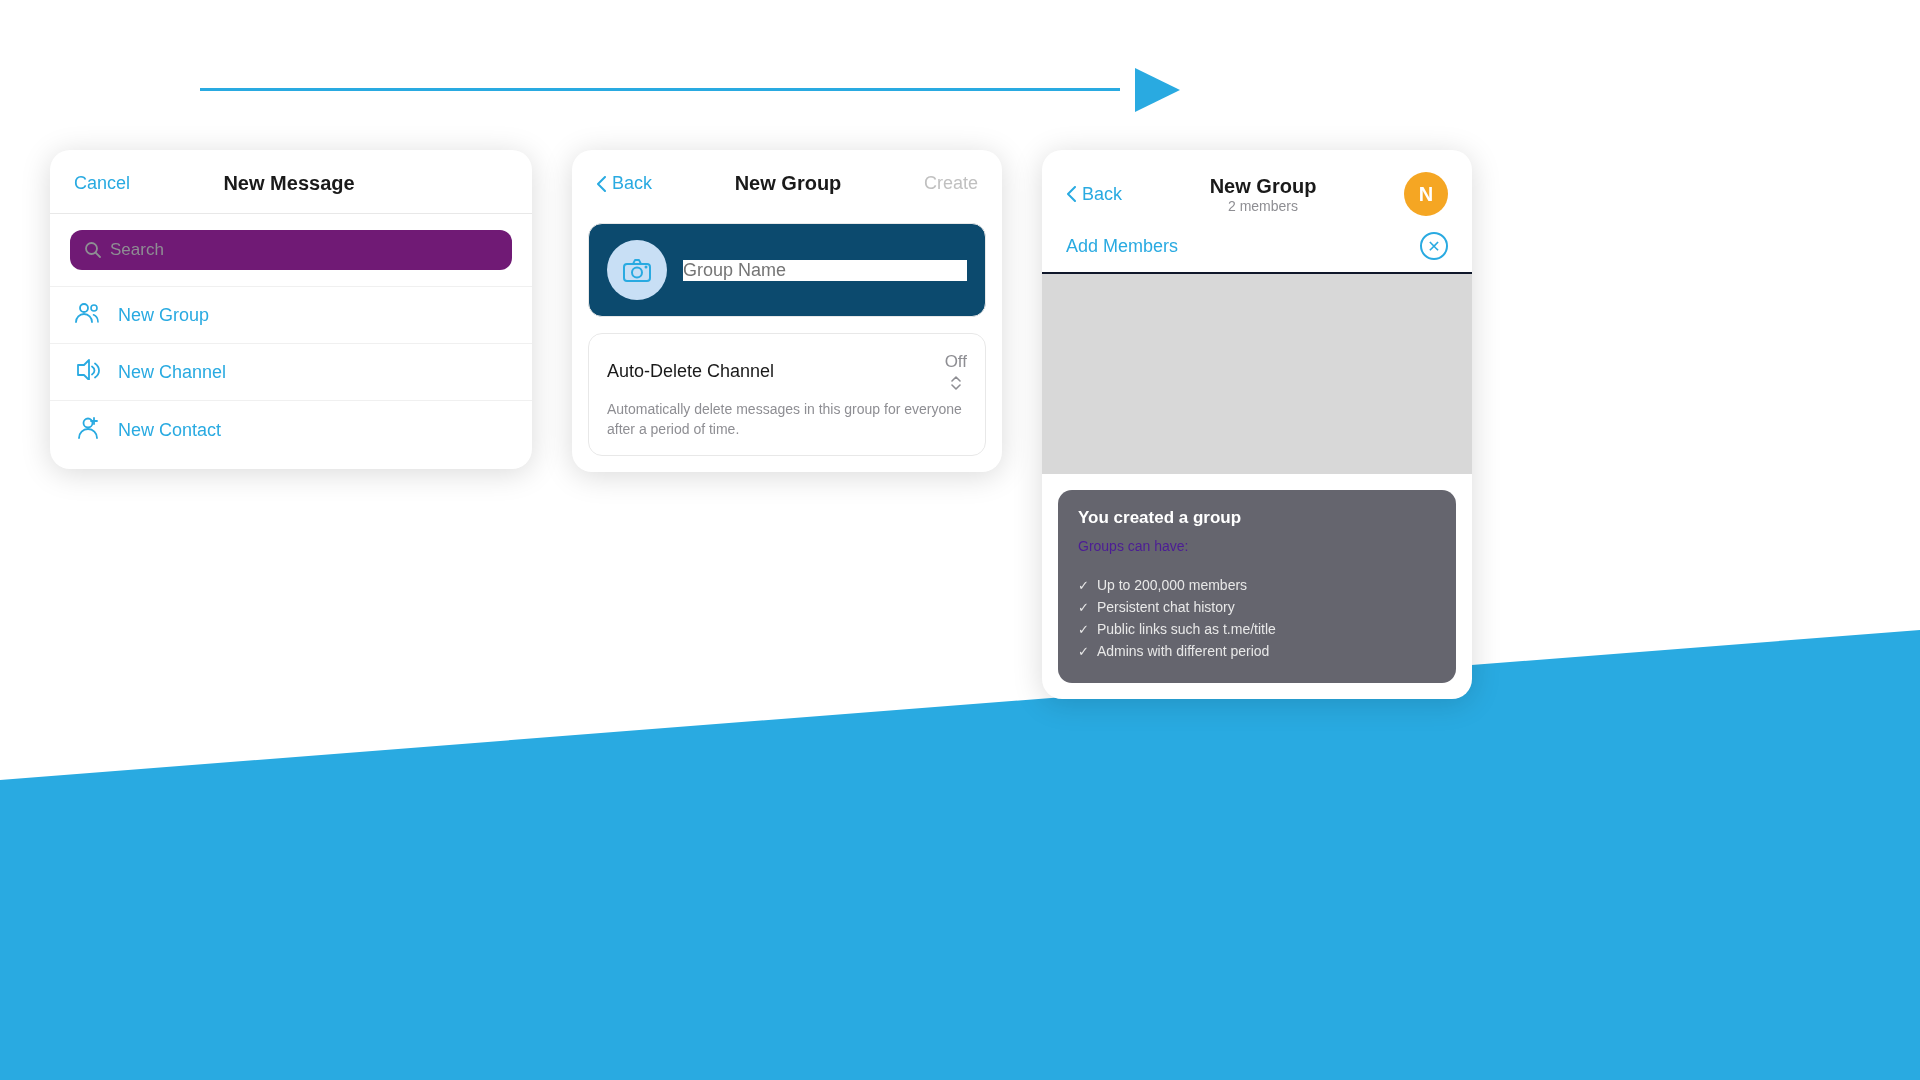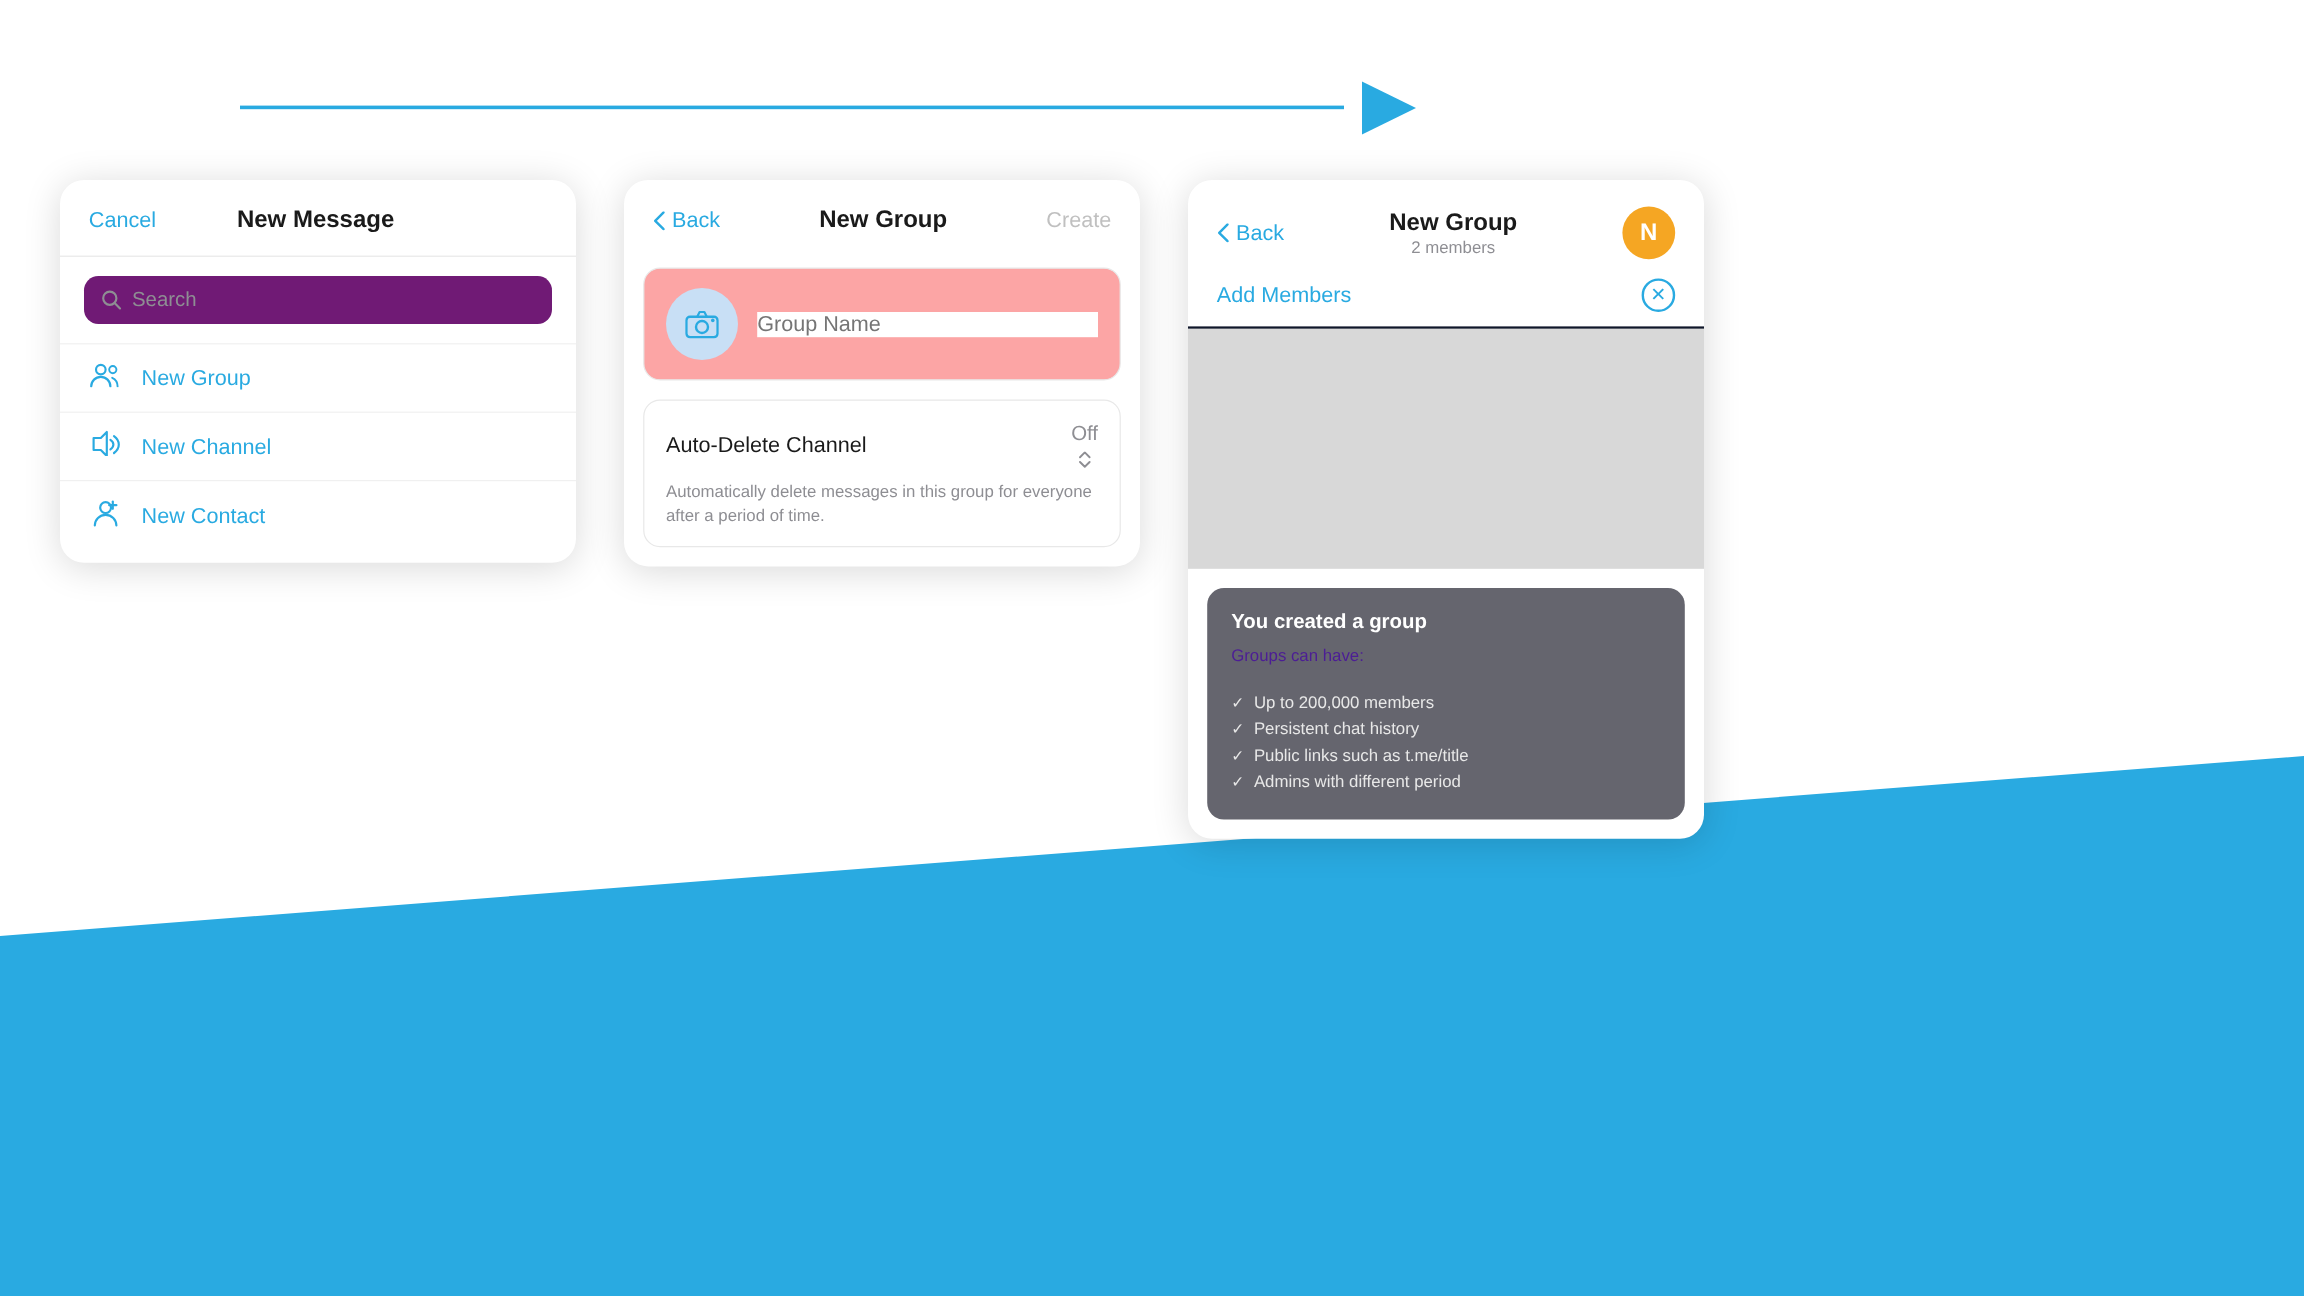--- a/index.html
+++ b/index.html
@@ -66,21 +66,21 @@
     
     .panel {
       background: white;
       border-radius: 20px;
       box-shadow: 0 4px 30px rgba(0,0,0,0.15);
       overflow: hidden;
     }
 
     
     .panel-1 {
-      width: 430px;
+      width: 482px;
     }
     .panel-1-header {
       display: flex;
       align-items: center;
       justify-content: space-between;
       padding: 22px 24px 18px;
       border-bottom: 1px solid #e8e8e8;
     }
     .cancel-btn {
       color: #29AAE1;
@@ -146,21 +146,21 @@
       gap: 4px;
       cursor: pointer;
     }
     .create-btn {
       color: #c0c0c0;
       font-size: 18px;
       cursor: pointer;
     }
     .group-name-section {
       margin: 10px 16px 16px;
-      background: #fca5a5;
+      background: #0c4a6e;
       border-radius: 14px;
       border: 1px solid #e8e8e8;
       display: flex;
       align-items: center;
       padding: 16px 18px;
       gap: 16px;
     }
     .camera-btn {
       width: 60px;
       height: 60px;

